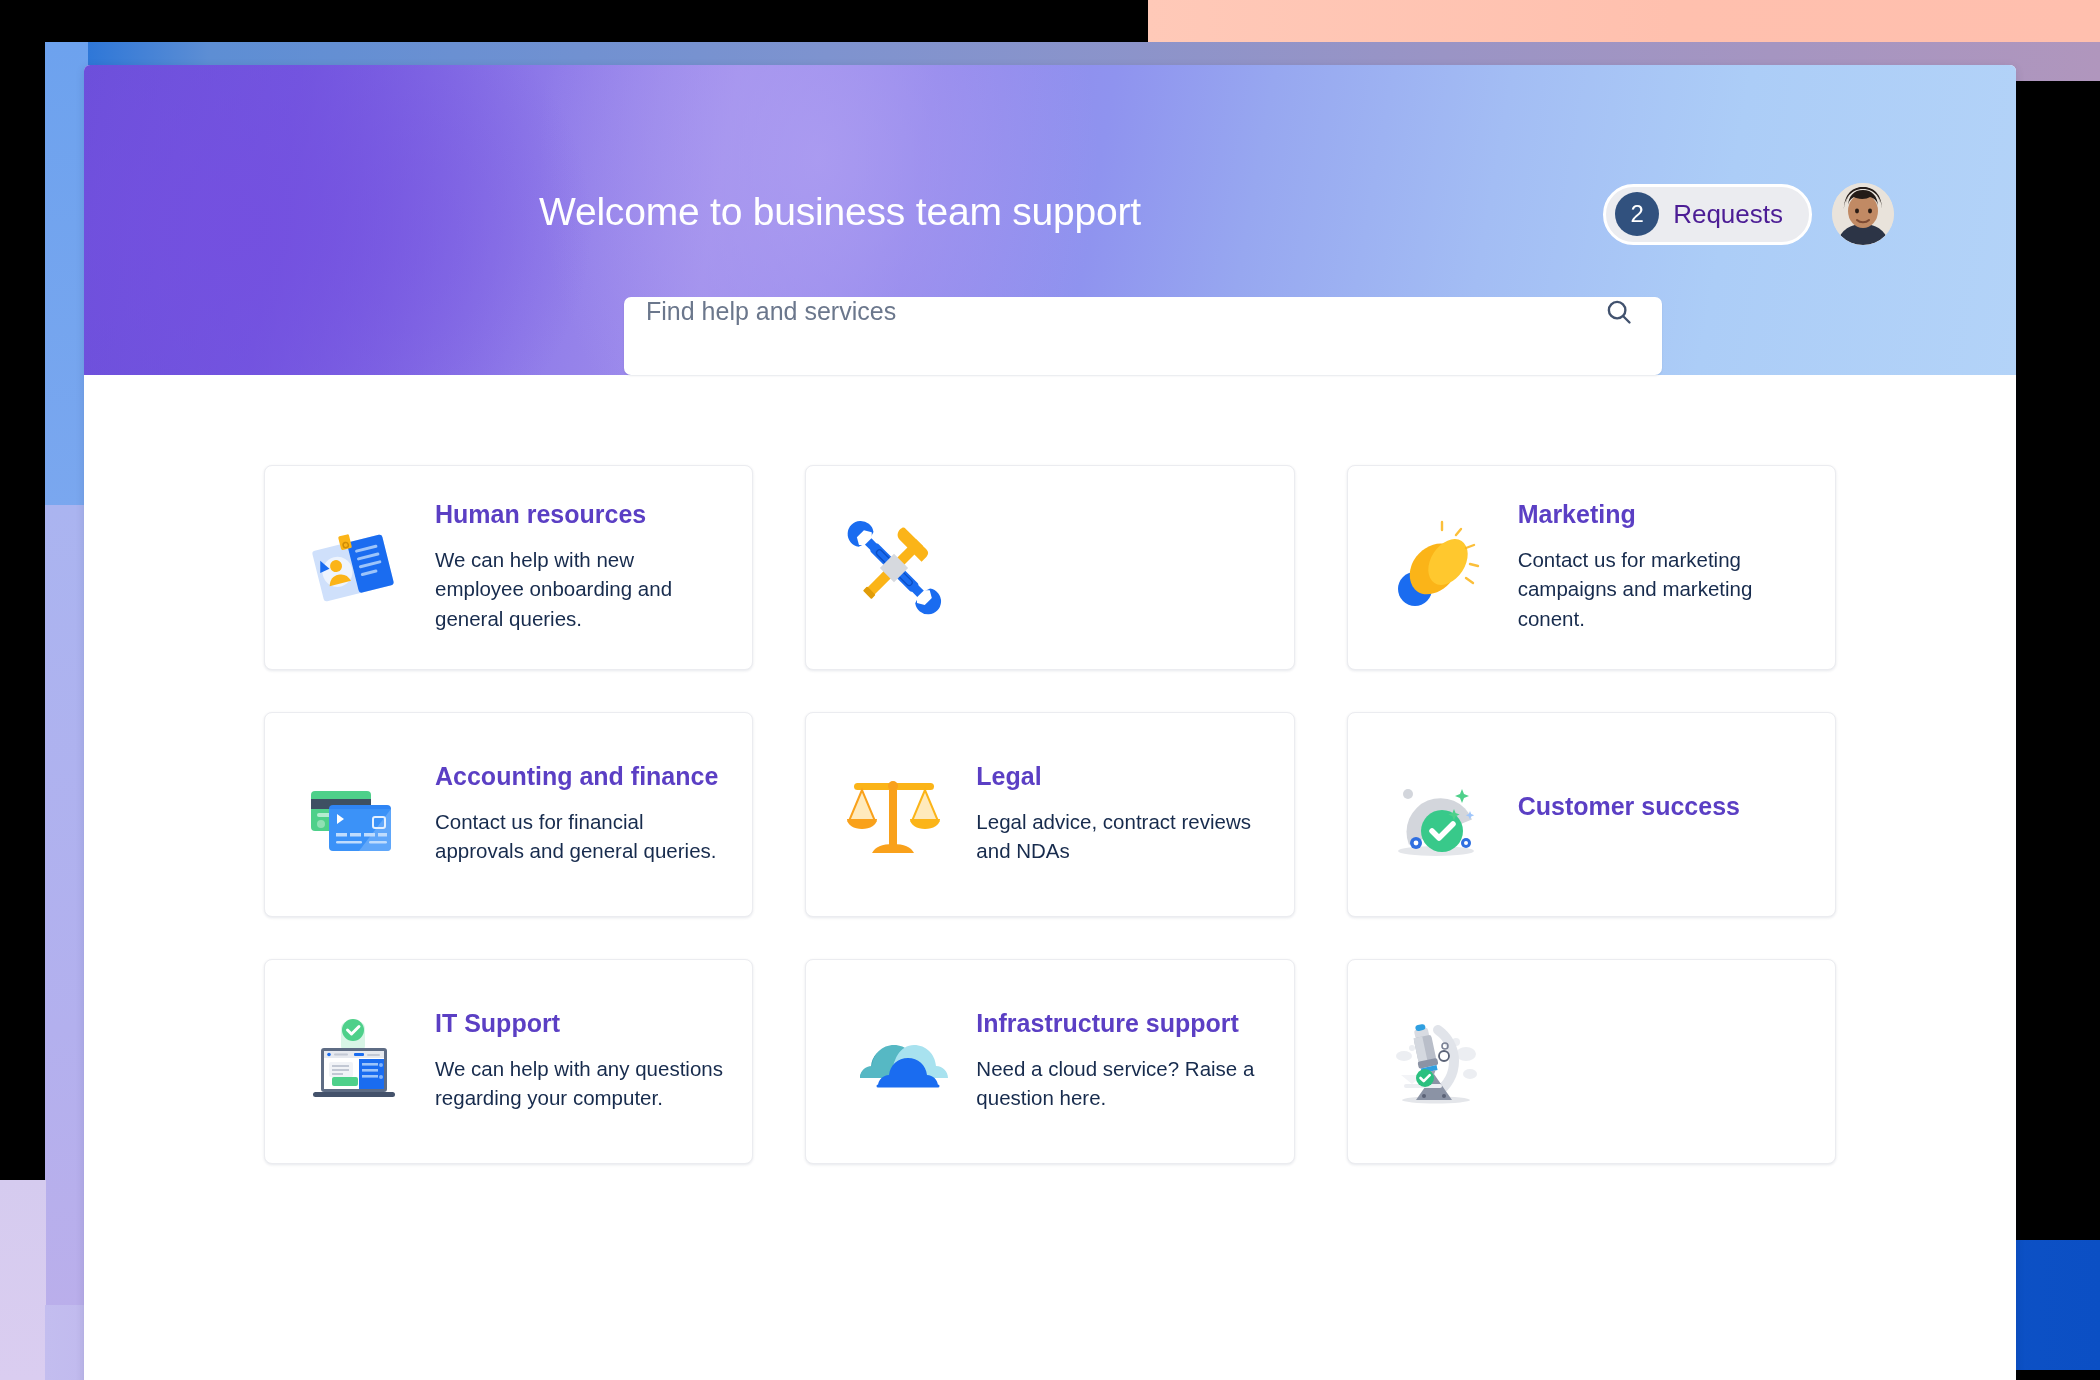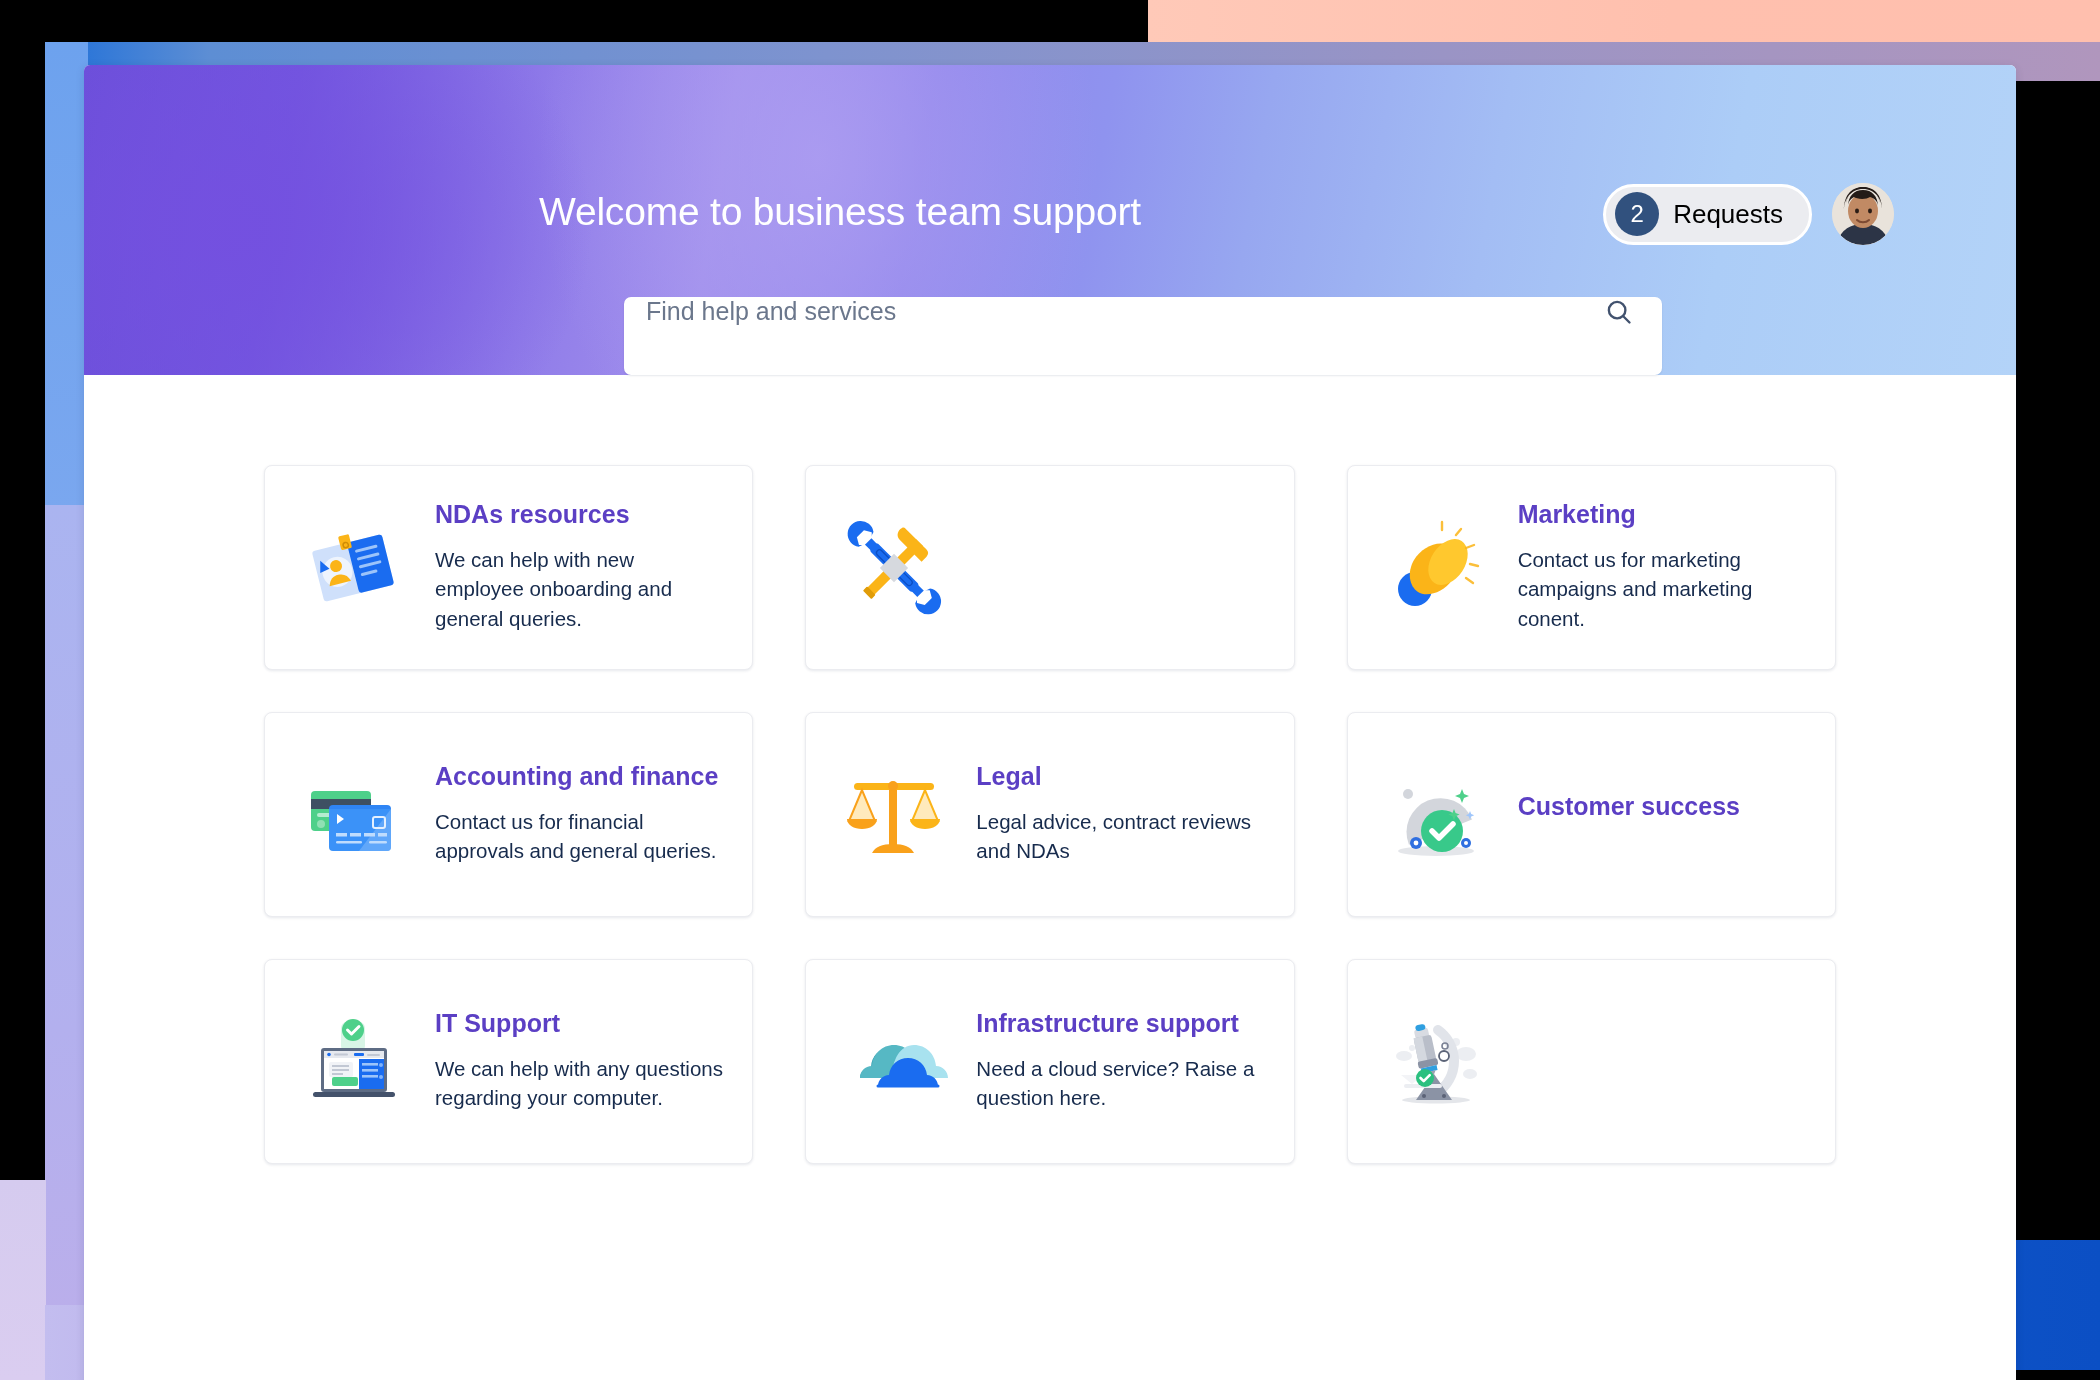--- a/index.html
+++ b/index.html
@@ -148,21 +148,21 @@
   }
   #requests-count {
     width: 44px; height: 44px; border-radius: 50%;
     background: #31517e;
     color: #ffffff;
     font-size: 24px;
     display: flex; align-items: center; justify-content: center;
   }
   #requests-label {
     font-size: 26px;
-    color: #000000;
+    color: #4c1d95;
   }
   #avatar {
     width: 62px; height: 62px; border-radius: 50%;
     overflow: hidden;
     background: #e8e2da;
     flex: 0 0 auto;
   }
 
   
   #body-area {
@@ -283,21 +283,21 @@
               <circle cx="38" cy="54" r="15" fill="#eef4fd"></circle>
               <circle cx="38" cy="48" r="6" fill="#fbb418"></circle>
               <path d="M27 66c1.5-6 5.5-9 11-9s9.5 3 11 9z" fill="#fbb418"></path>
               <path d="M24 39l7 10-10 2z" fill="#1a6cf0"></path>
               <rect x="47" y="20" width="11" height="14" rx="1.5" fill="#fbb418"></rect>
               <circle cx="52.5" cy="30" r="2.6" fill="none" stroke="#cf8c06" stroke-width="1.5"></circle>
             </g>
           </svg>
         </div>
         <div class="card-text">
-          <div class="card-title">NDAs resources</div>
+          <div class="card-title">Human resources</div>
           <div class="card-desc">We can help with new employee onboarding and general queries.</div>
         </div>
       </div>
 
       <div class="card">
         <div class="card-icon">
           <svg viewBox="0 0 108 108">
             <g transform="rotate(45 54 54)">
               <rect x="49" y="18" width="10" height="46" fill="#fbb418"></rect>
               <path d="M38 18h26c3 0 5 2 5 5v7H38c-4 0-7-3-7-8s3-4 7-4z" fill="#fbb418"></path>

